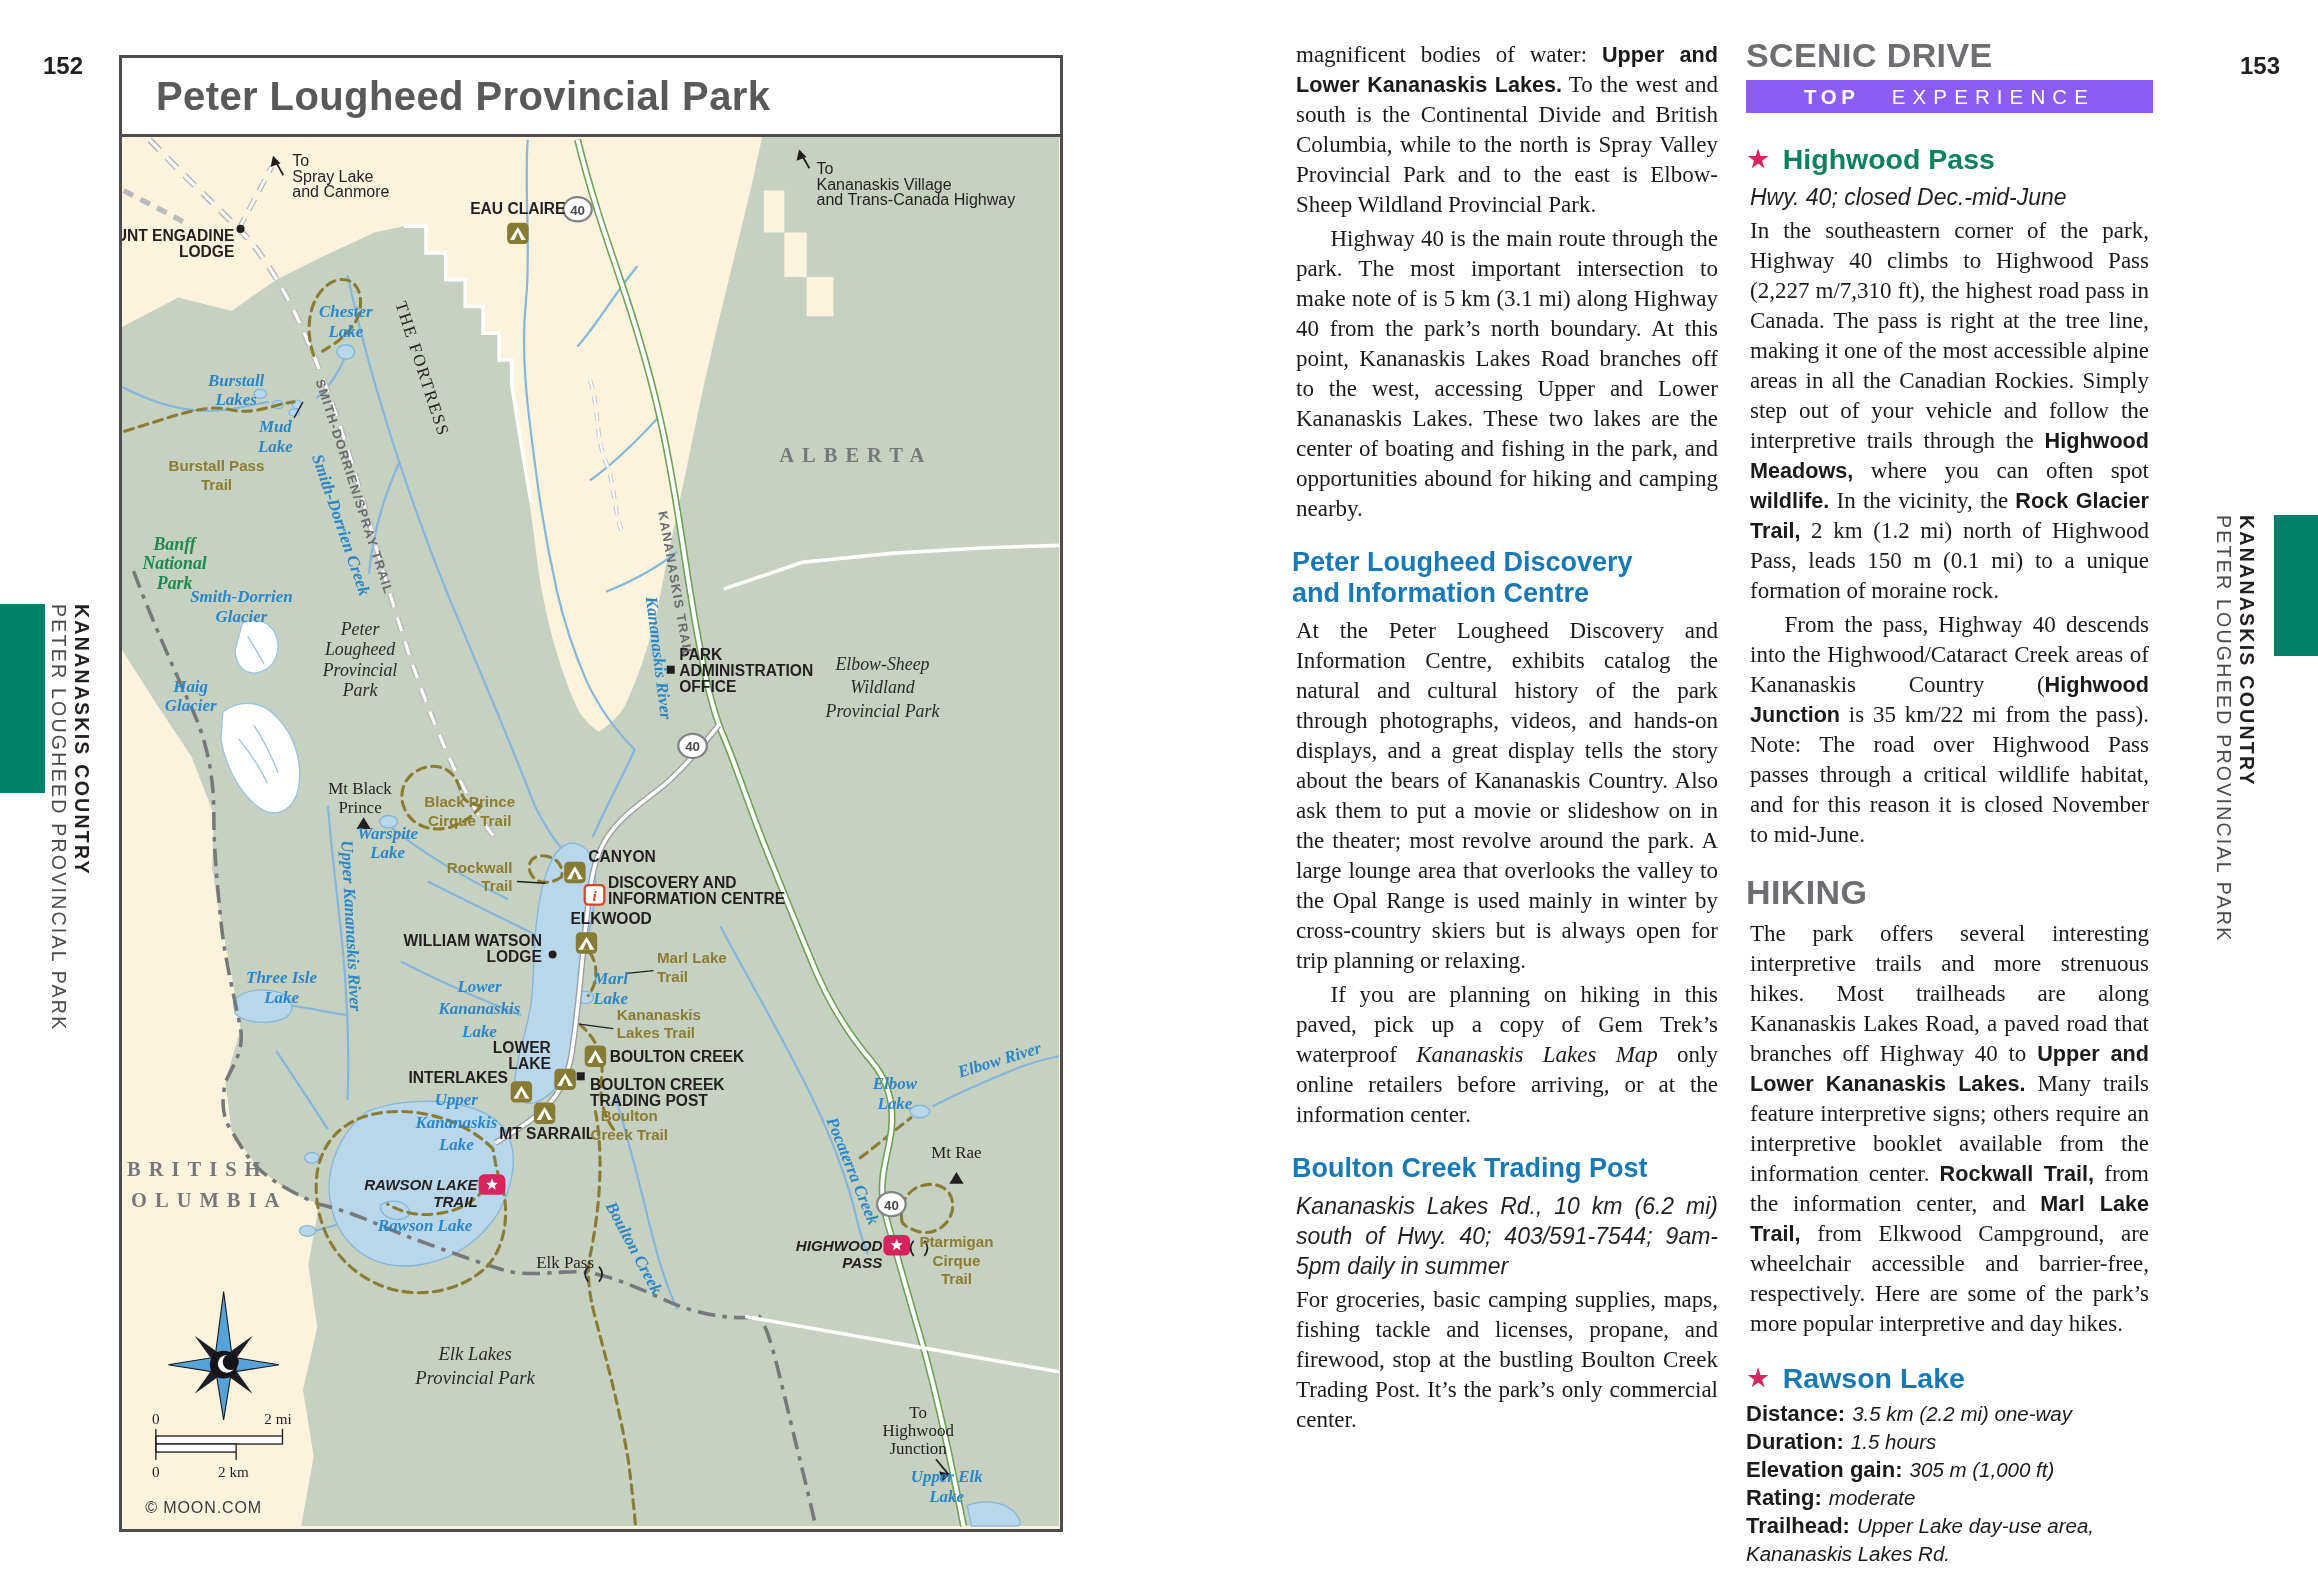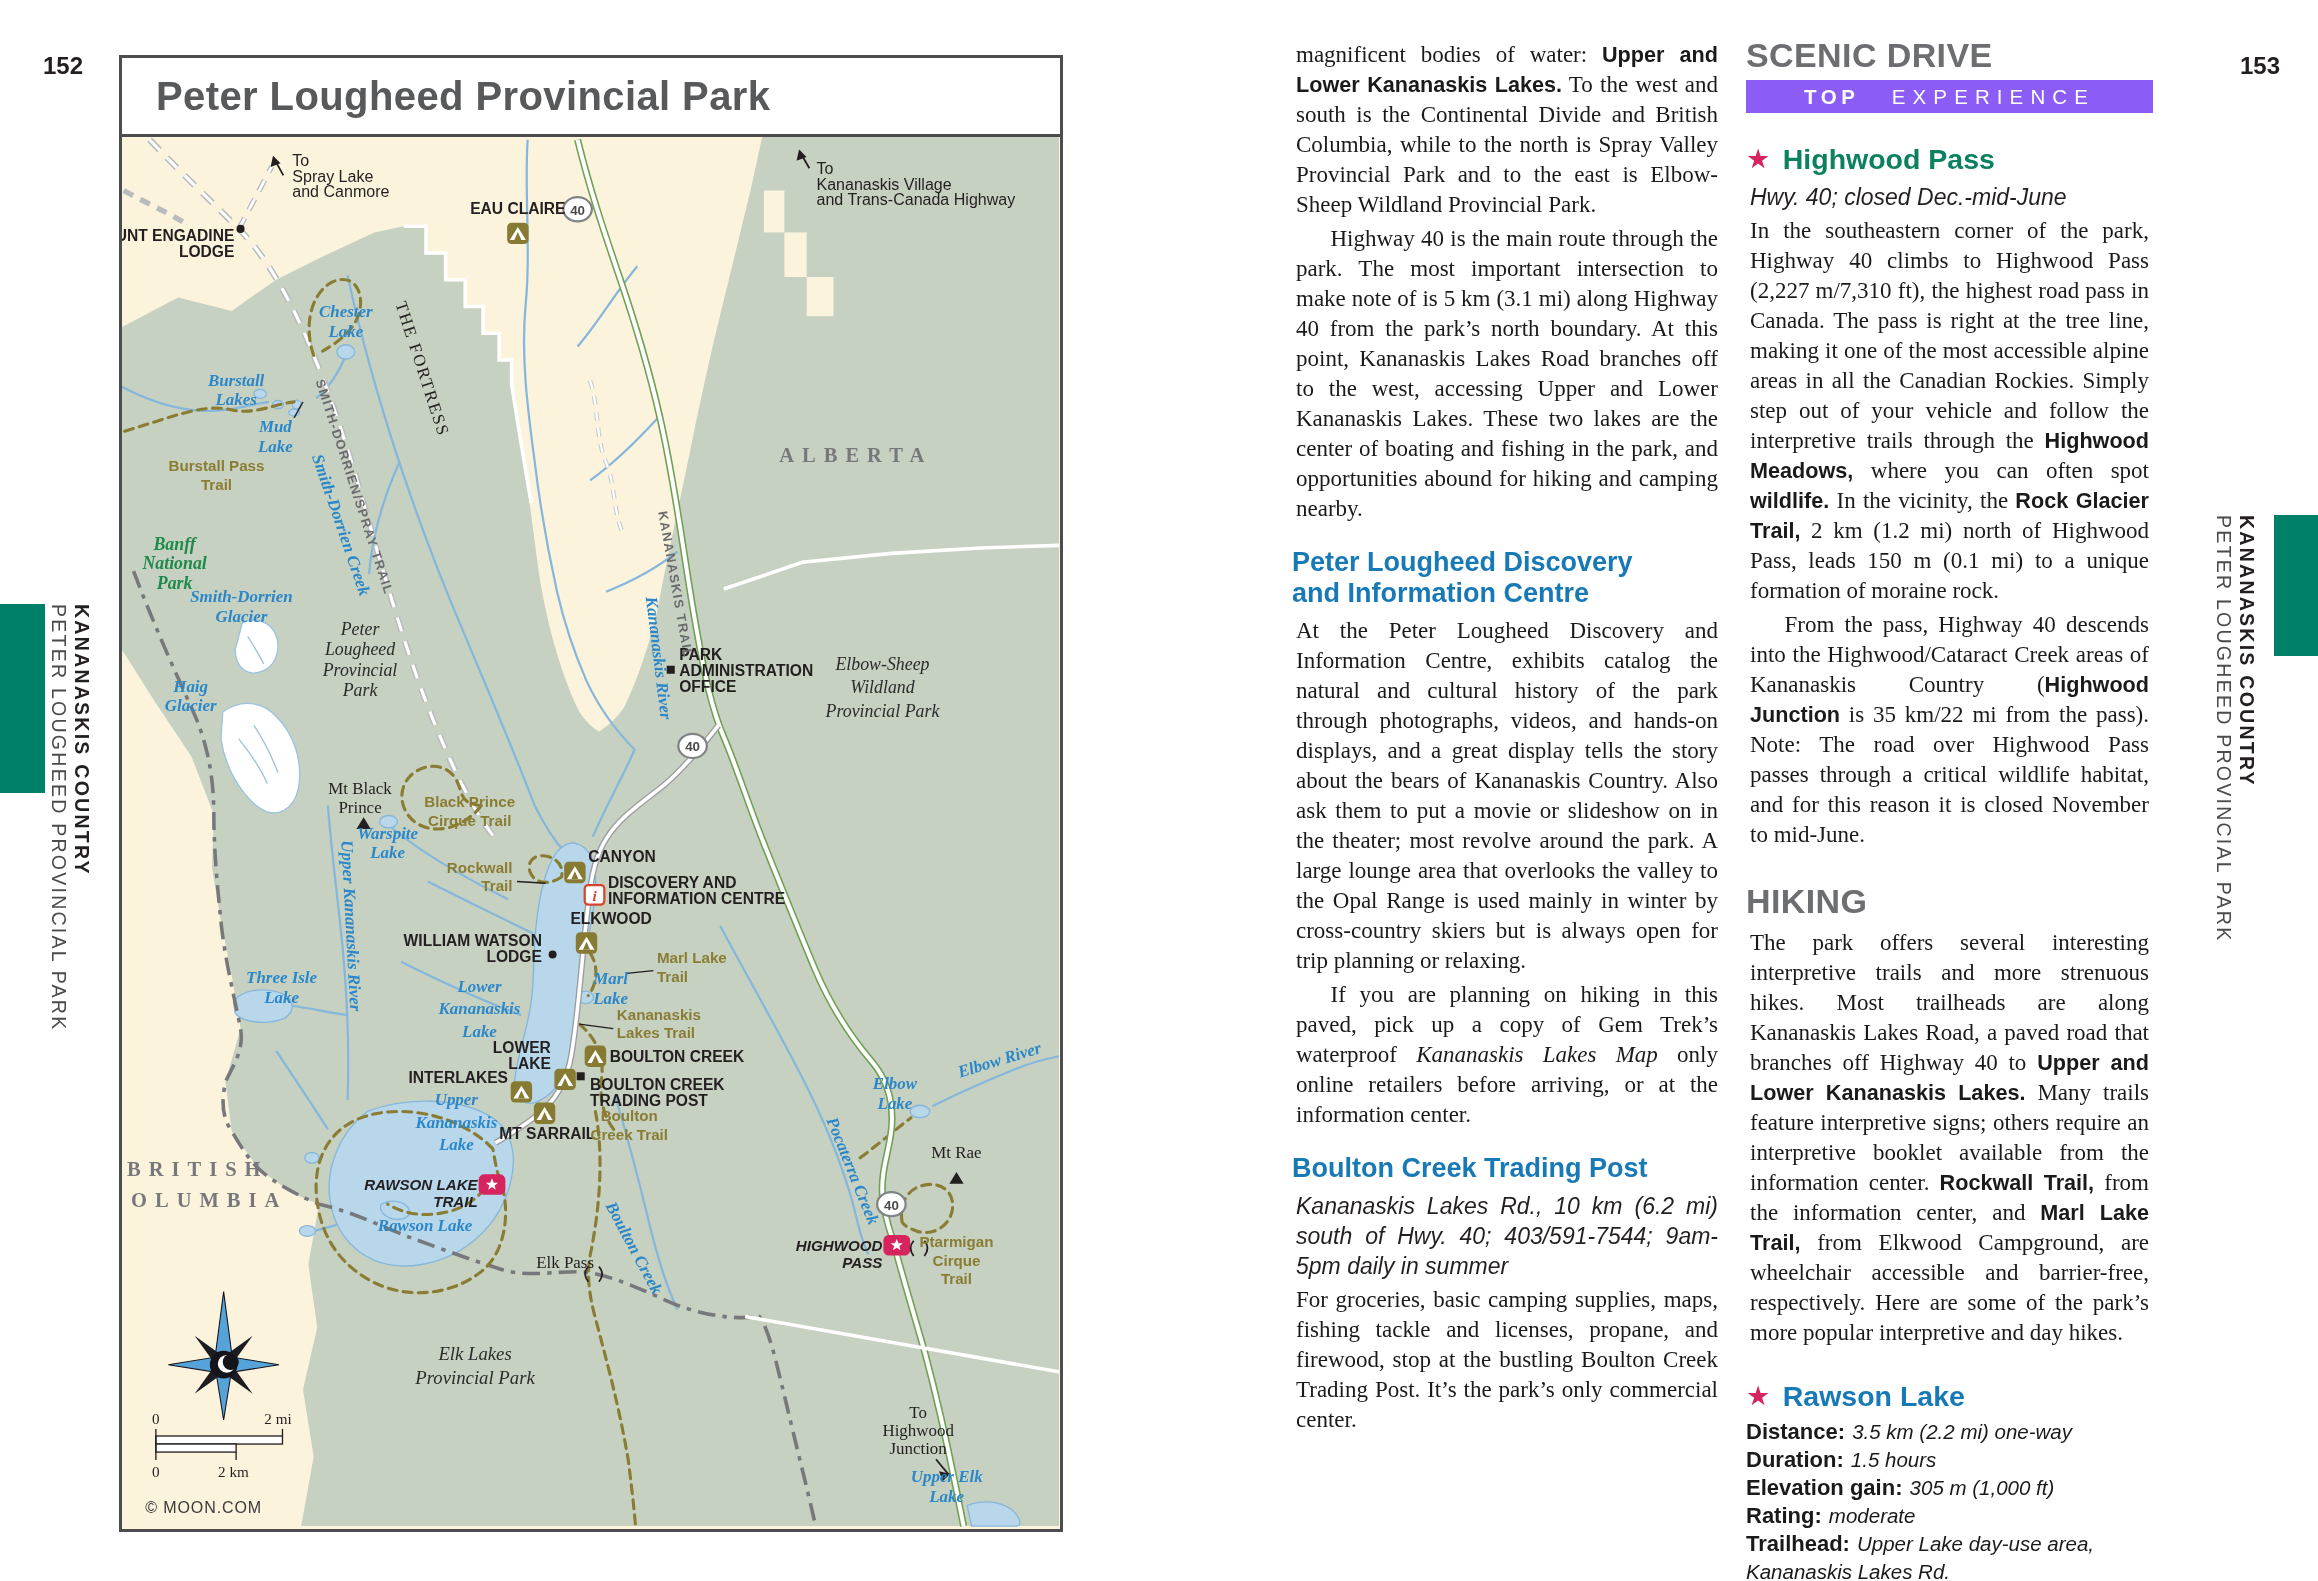--- a/index.html
+++ b/index.html
@@ -50,21 +50,21 @@
   .banner .b2{font-weight:normal;letter-spacing:7.1px;}
   .starhead{display:flex;align-items:center;margin:0 0 5.4px 0;}
   .starhead .star{color:#d6245e;font-size:27px;margin-right:12.5px;line-height:1;}
   .starhead .ht{font:bold 28.5px "Liberation Sans",sans-serif;}
   .hp .ht{color:#0c8161;}
   .rawson .ht{color:#1779b5;}
   .stats{margin-top:3.6px;}
   .stats .row{font-size:20.5px;line-height:28px;font-family:"Liberation Sans",sans-serif;}
   .stats .sl{font-weight:bold;font-size:22px;margin-right:7.1px;}
   .stats .sv{font-style:italic;}
-  .mt26{margin-top:32px;}
+  .mt26{margin-top:23px;}
 </style>
 </head>
 <body>
 
 <div id="spread">
 
   <div class="pageno" style="left:43px;">152</div>
   <div class="pageno" style="left:2240px;">153</div>
 
   <div class="tab" style="left:0;top:604px;width:45px;height:189px;"></div>

